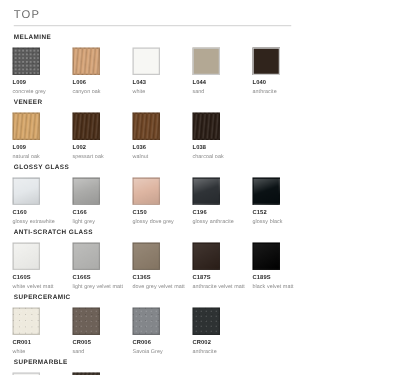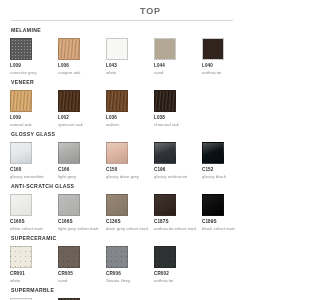--- a/index.html
+++ b/index.html
@@ -19,24 +19,23 @@
     position: relative;
     width: 300px;
     height: 300px;
     box-sizing: border-box;
     padding: 6px 10px 0 10px;
   }
   .page-title {
     font-size: 9px;
     letter-spacing: 0.9px;
     color: #6d6d6d;
-    font-weight: 700;
+    font-weight: 400;
     margin: 0 0 3px 1px;
     line-height: 11px;
-    text-align: center;
   }
   .title-rule {
     height: 1px;
     background: #d9d9d9;
     width: 222px;
     margin: 0 0 6px 1px;
   }
   .group {
     margin-bottom: 4px;
   }

